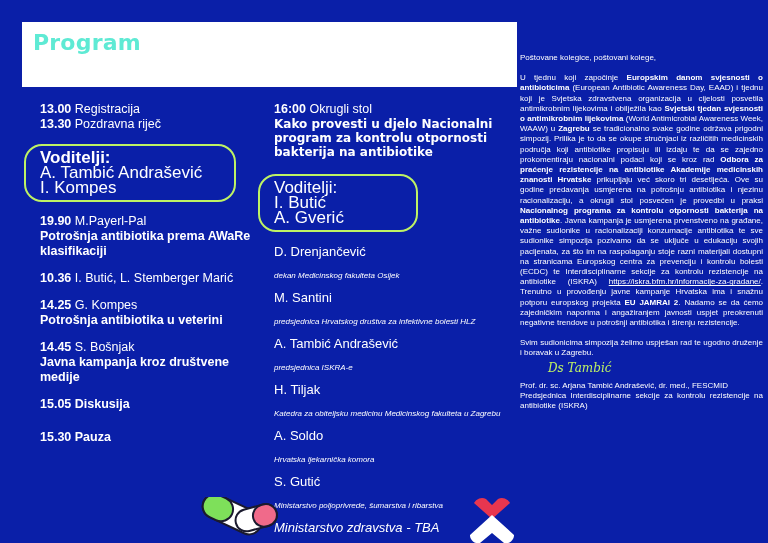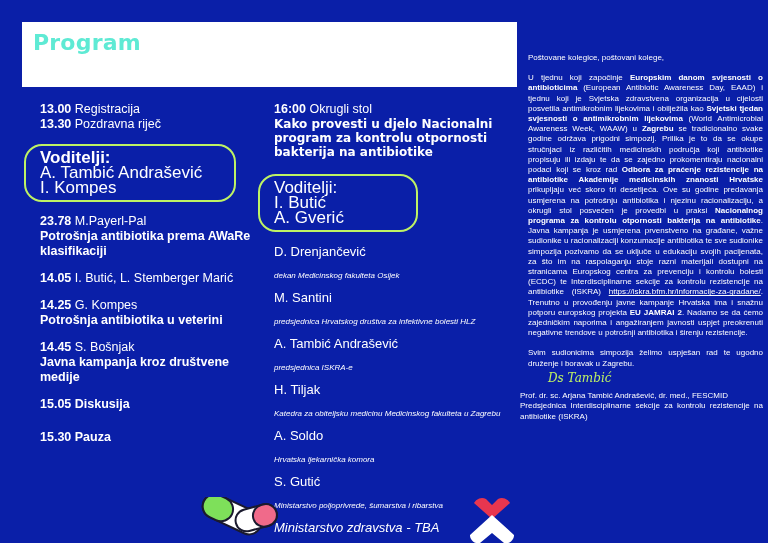--- a/index.html
+++ b/index.html
@@ -36,21 +36,21 @@
   .mid-item-title .ttl { font-family:"DejaVu Sans", sans-serif; font-size:12px; line-height:14px; }
   .panel { margin-bottom:9px; }
   .panel .name { font-size:13px; line-height:16px; }
   .panel .role { font-size:8px; font-style:italic; line-height:11px;margin-top:10px; }
   .mz { font-size:13px; font-style:italic; margin-bottom:9px; }
   .closing { font-size:13.5px; font-weight:bold; }
   .col-right {
     position:absolute; left:520px; top:53px; width:243px;
     font-size:8px; line-height:10.2px; text-align:justify;
   }
-  .col-right p { margin:0 0 10px 8px; }
+  .col-right p { margin:0 0 10px 0; }
   .col-right b { font-weight:bold; }
   .col-right a { color:#ffffff; text-decoration:underline; }
   .sig { font-family:"DejaVu Serif", serif; font-style:italic; font-size:12px; color:#bef264; margin:4px 0 8px 28px; }
   .pill { position:absolute; left:195px; top:497px; }
   .heart { position:absolute; left:466px; top:497px; }
 </style>
 </head>
 <body>
 
 <div class="banner"></div>
@@ -60,25 +60,25 @@
   <div class="item">
     <div><span class="time">13.00</span> <span>Registracija</span></div>
     <div><span class="time">13.30</span> <span>Pozdravna riječ</span></div>
   </div>
   <div class="box box-left">
     <div class="label-bold">Voditelji:</div>
     <div>A. Tambić Andrašević</div>
     <div>I. Kompes</div>
   </div>
   <div class="item">
-    <span class="time">23.78</span> <span class="spk">M.Payerl-Pal</span>
+    <span class="time">19.90</span> <span class="spk">M.Payerl-Pal</span>
     <span class="ttl">Potrošnja antibiotika prema AWaRe klasifikaciji</span>
   </div>
   <div class="item">
-    <span class="time">14.05</span> <span class="spk">I. Butić, L. Stemberger Marić</span>
+    <span class="time">10.36</span> <span class="spk">I. Butić, L. Stemberger Marić</span>
   </div>
   <div class="item">
     <span class="time">14.25</span> <span class="spk">G. Kompes</span>
     <span class="ttl">Potrošnja antibiotika u veterini</span>
   </div>
   <div class="item">
     <span class="time">14.45</span> <span class="spk">S. Bošnjak</span>
     <span class="ttl">Javna kampanja kroz društvene medije</span>
   </div>
   <div class="item time" style="margin-bottom:18px">15.05 Diskusija</div>

